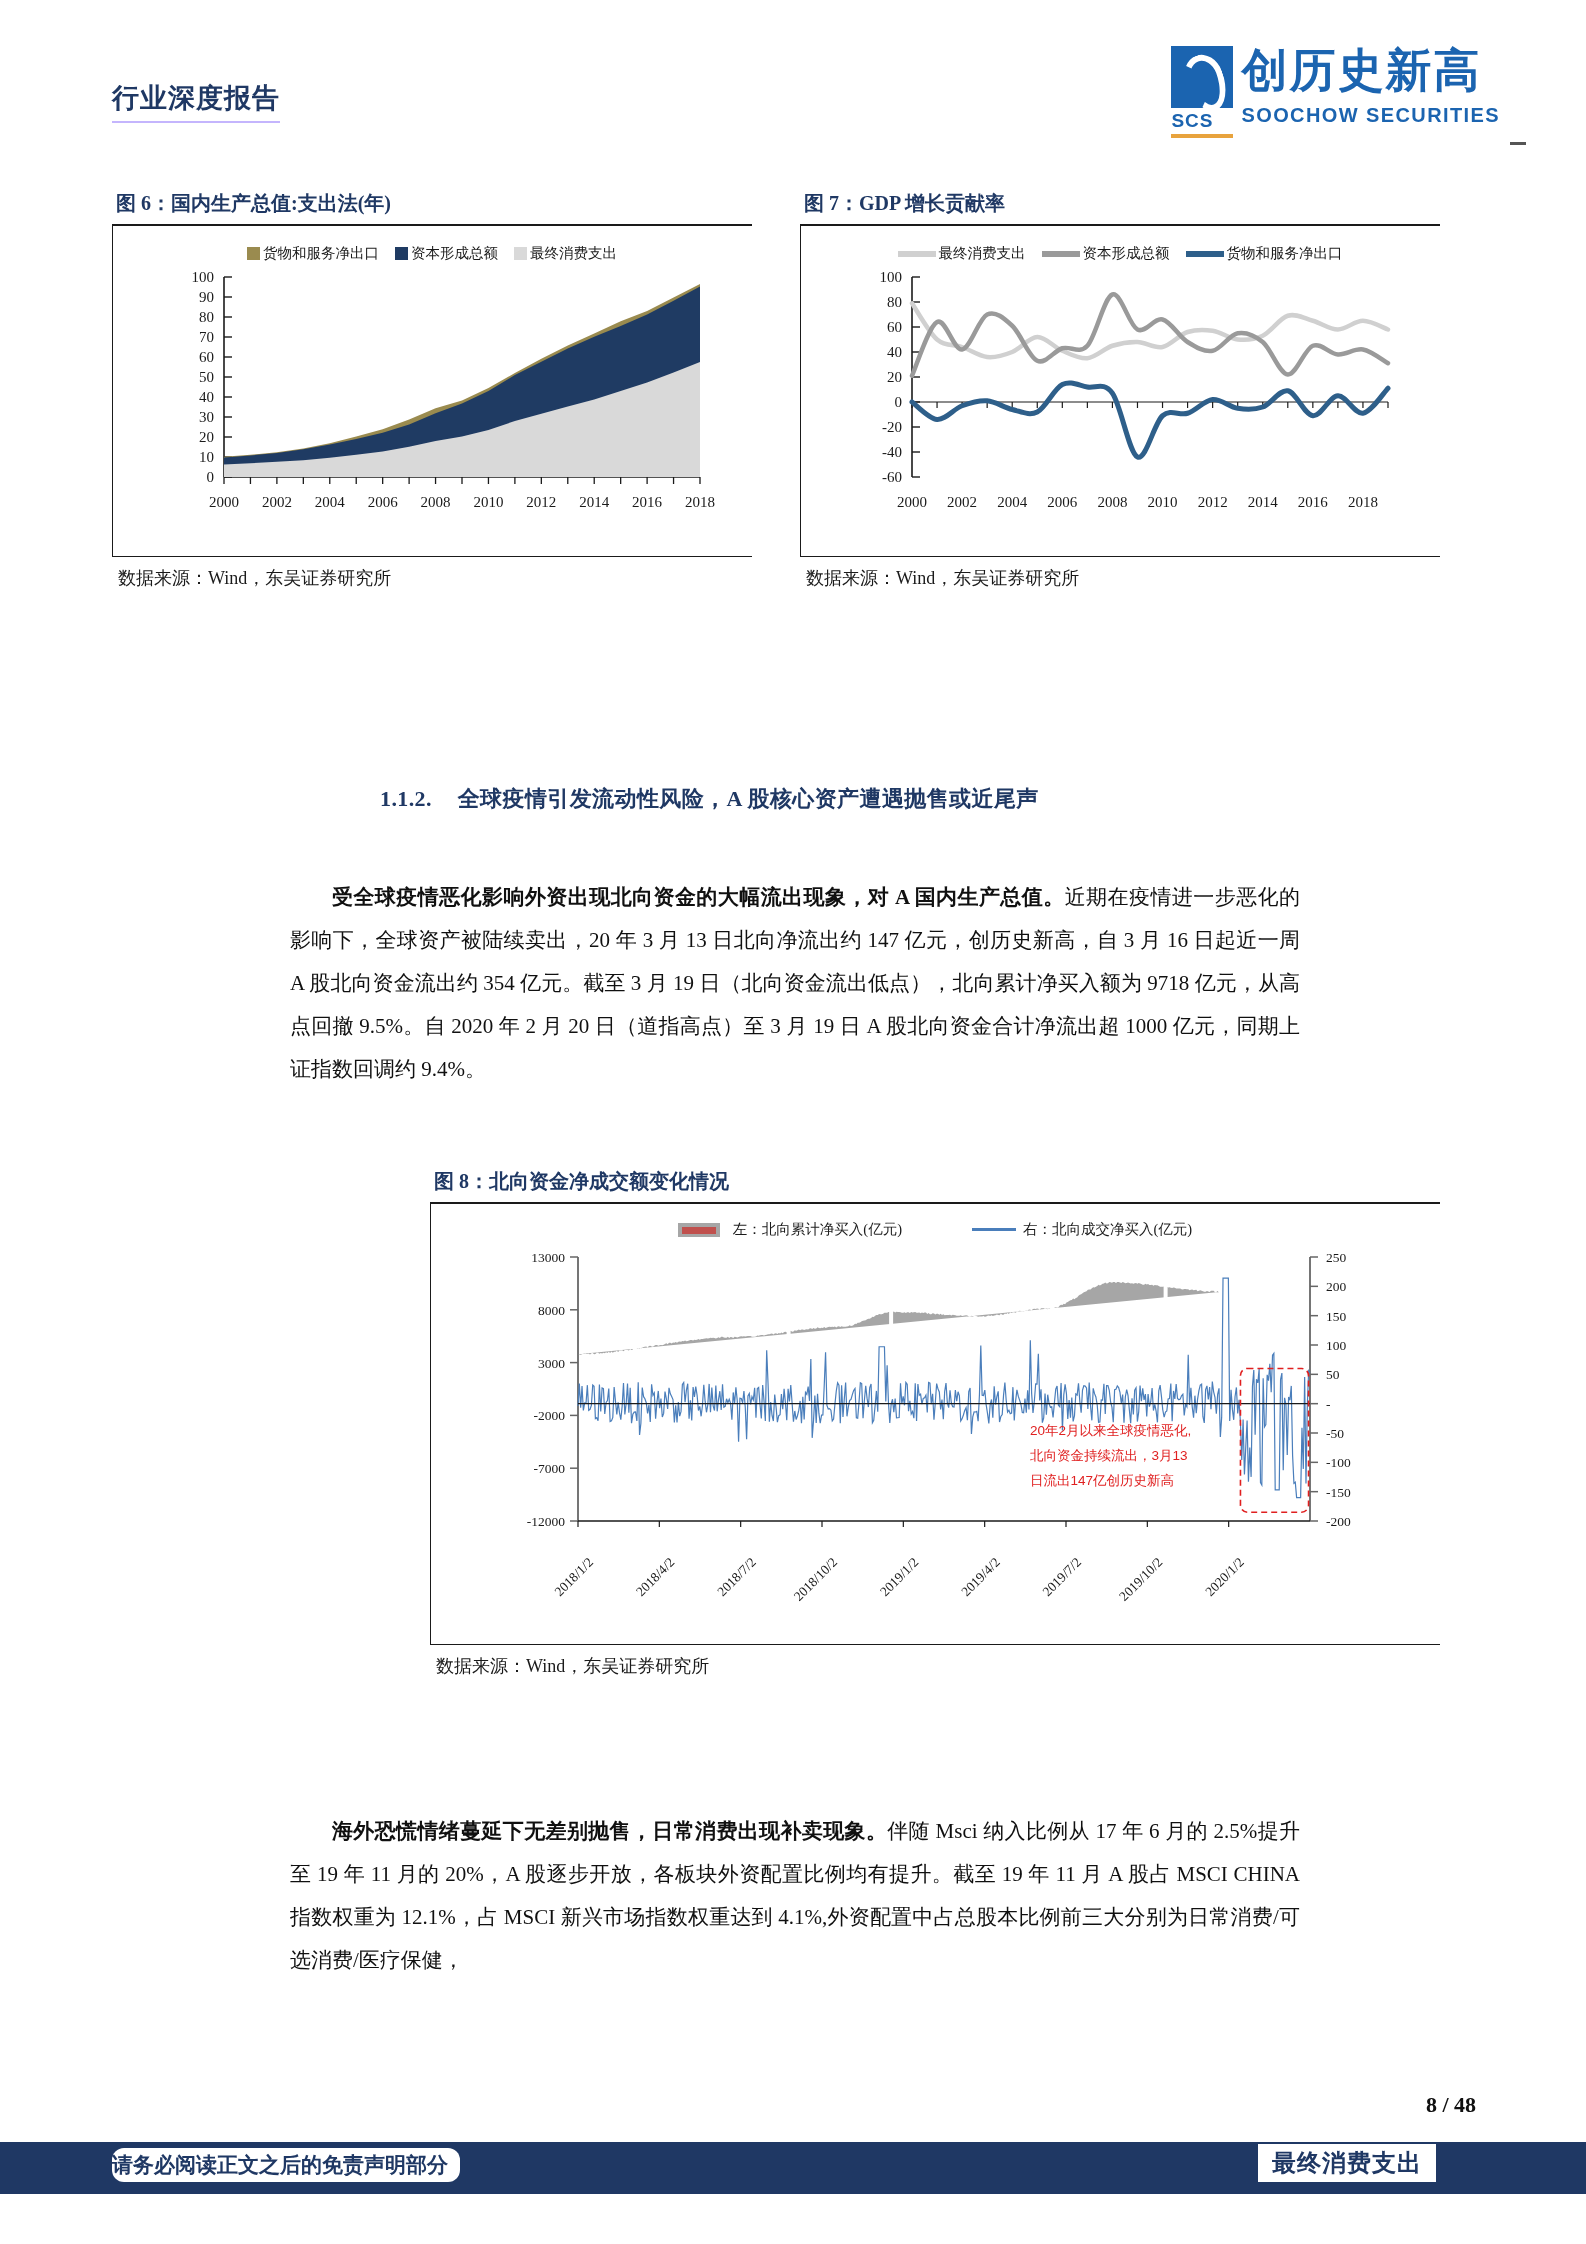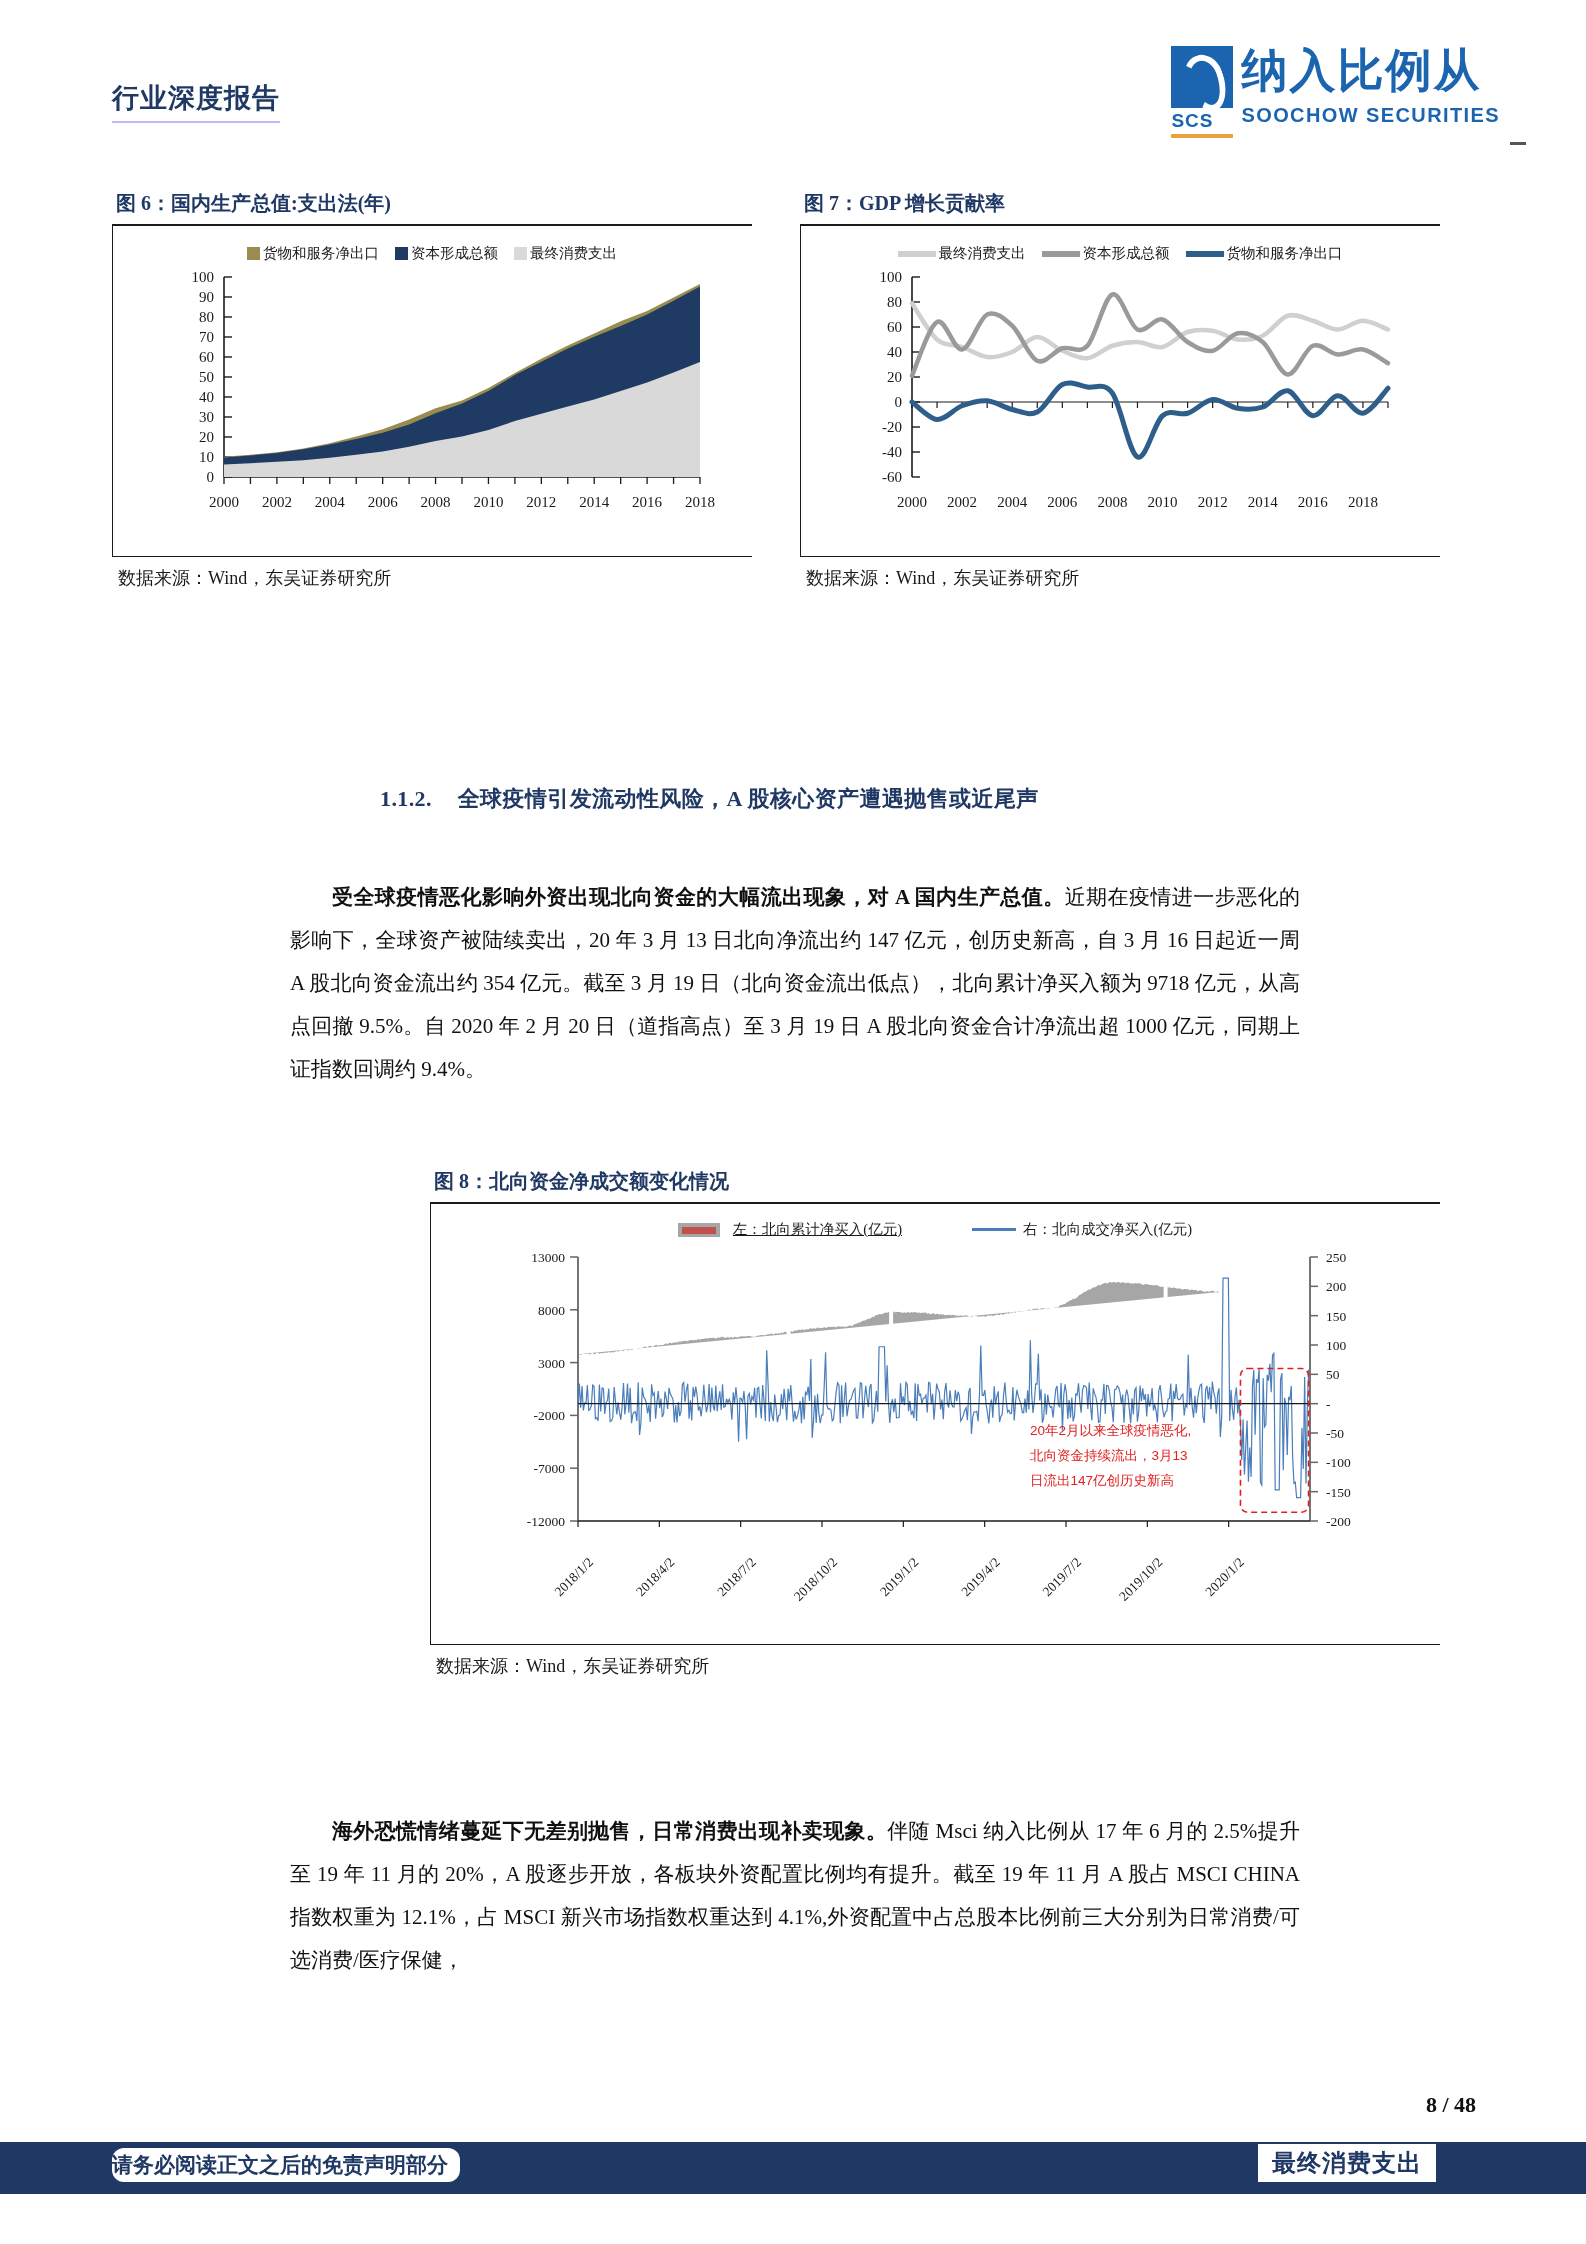--- a/index.html
+++ b/index.html
@@ -245,21 +245,21 @@
 
   <div class="header">
     <div class="header-title">行业深度报告</div>
     <div class="logo-wrap">
       <div style="position:relative;width:70px;height:100px;">
         <div class="logo-mark"></div>
         <div class="logo-scs">SCS</div>
         <div class="logo-scs-bar"></div>
       </div>
       <div>
-        <div class="logo-cn">纳入比例从</div>
+        <div class="logo-cn">创历史新高</div>
         <div class="logo-en">SOOCHOW SECURITIES</div>
       </div>
     </div>
     <div class="header-dash"></div>
   </div>
 
   <div class="fig-box" style="left:112px; top:190px; width:640px;">
     <div class="fig-title">图 6：国内生产总值:支出法(年)</div>
     <div class="fig-rule"></div>
     <div class="fig-body" style="height:330px; position:relative;">
@@ -451,21 +451,21 @@
     <b>受全球疫情恶化影响外资出现北向资金的大幅流出现象，对 A 国内生产总值。</b><span>近期在疫情进一步恶化的影响下，全球资产被陆续卖出，20 年 3 月 13 日北向净流出约 147 亿元，创历史新高，自 3 月 16 日起近一周 A 股北向资金流出约 354 亿元。截至 3 月 19 日（北向资金流出低点），北向累计净买入额为 9718 亿元，从高点回撤 9.5%。自 2020 年 2 月 20 日（道指高点）至 3 月 19 日 A 股北向资金合计净流出超 1000 亿元，同期上证指数回调约 9.4%。</span>
   </div>
 
   <div class="fig-box" style="left:430px; top:1168px; width:1010px;">
     <div class="fig-title">图 8：北向资金净成交额变化情况</div>
     <div class="fig-rule"></div>
     <div class="fig-body" style="height:440px; position:relative;">
       <div class="fig-left-rule"></div>
 
       <div class="chart-legend" style="padding-top:16px; gap:70px;">
-        <span class="lg-item" style="gap:13px;text-decoration:underline;">
+        <span class="lg-item" style="gap:13px;">
           <span style="display:inline-block;width:42px;height:14px;background:#a6a6a6;position:relative;">
             <span style="position:absolute;left:4px;top:4px;width:34px;height:7px;background:#c0504d;display:block;"></span>
           </span>
           <span>左：北向累计净买入(亿元)</span>
         </span>
         <span class="lg-item" style="gap:7px;">
           <span class="lg-line thin" style="background:#4a7ebb;height:3px;width:44px;"></span>
           <span>右：北向成交净买入(亿元)</span>
         </span>
       </div>

